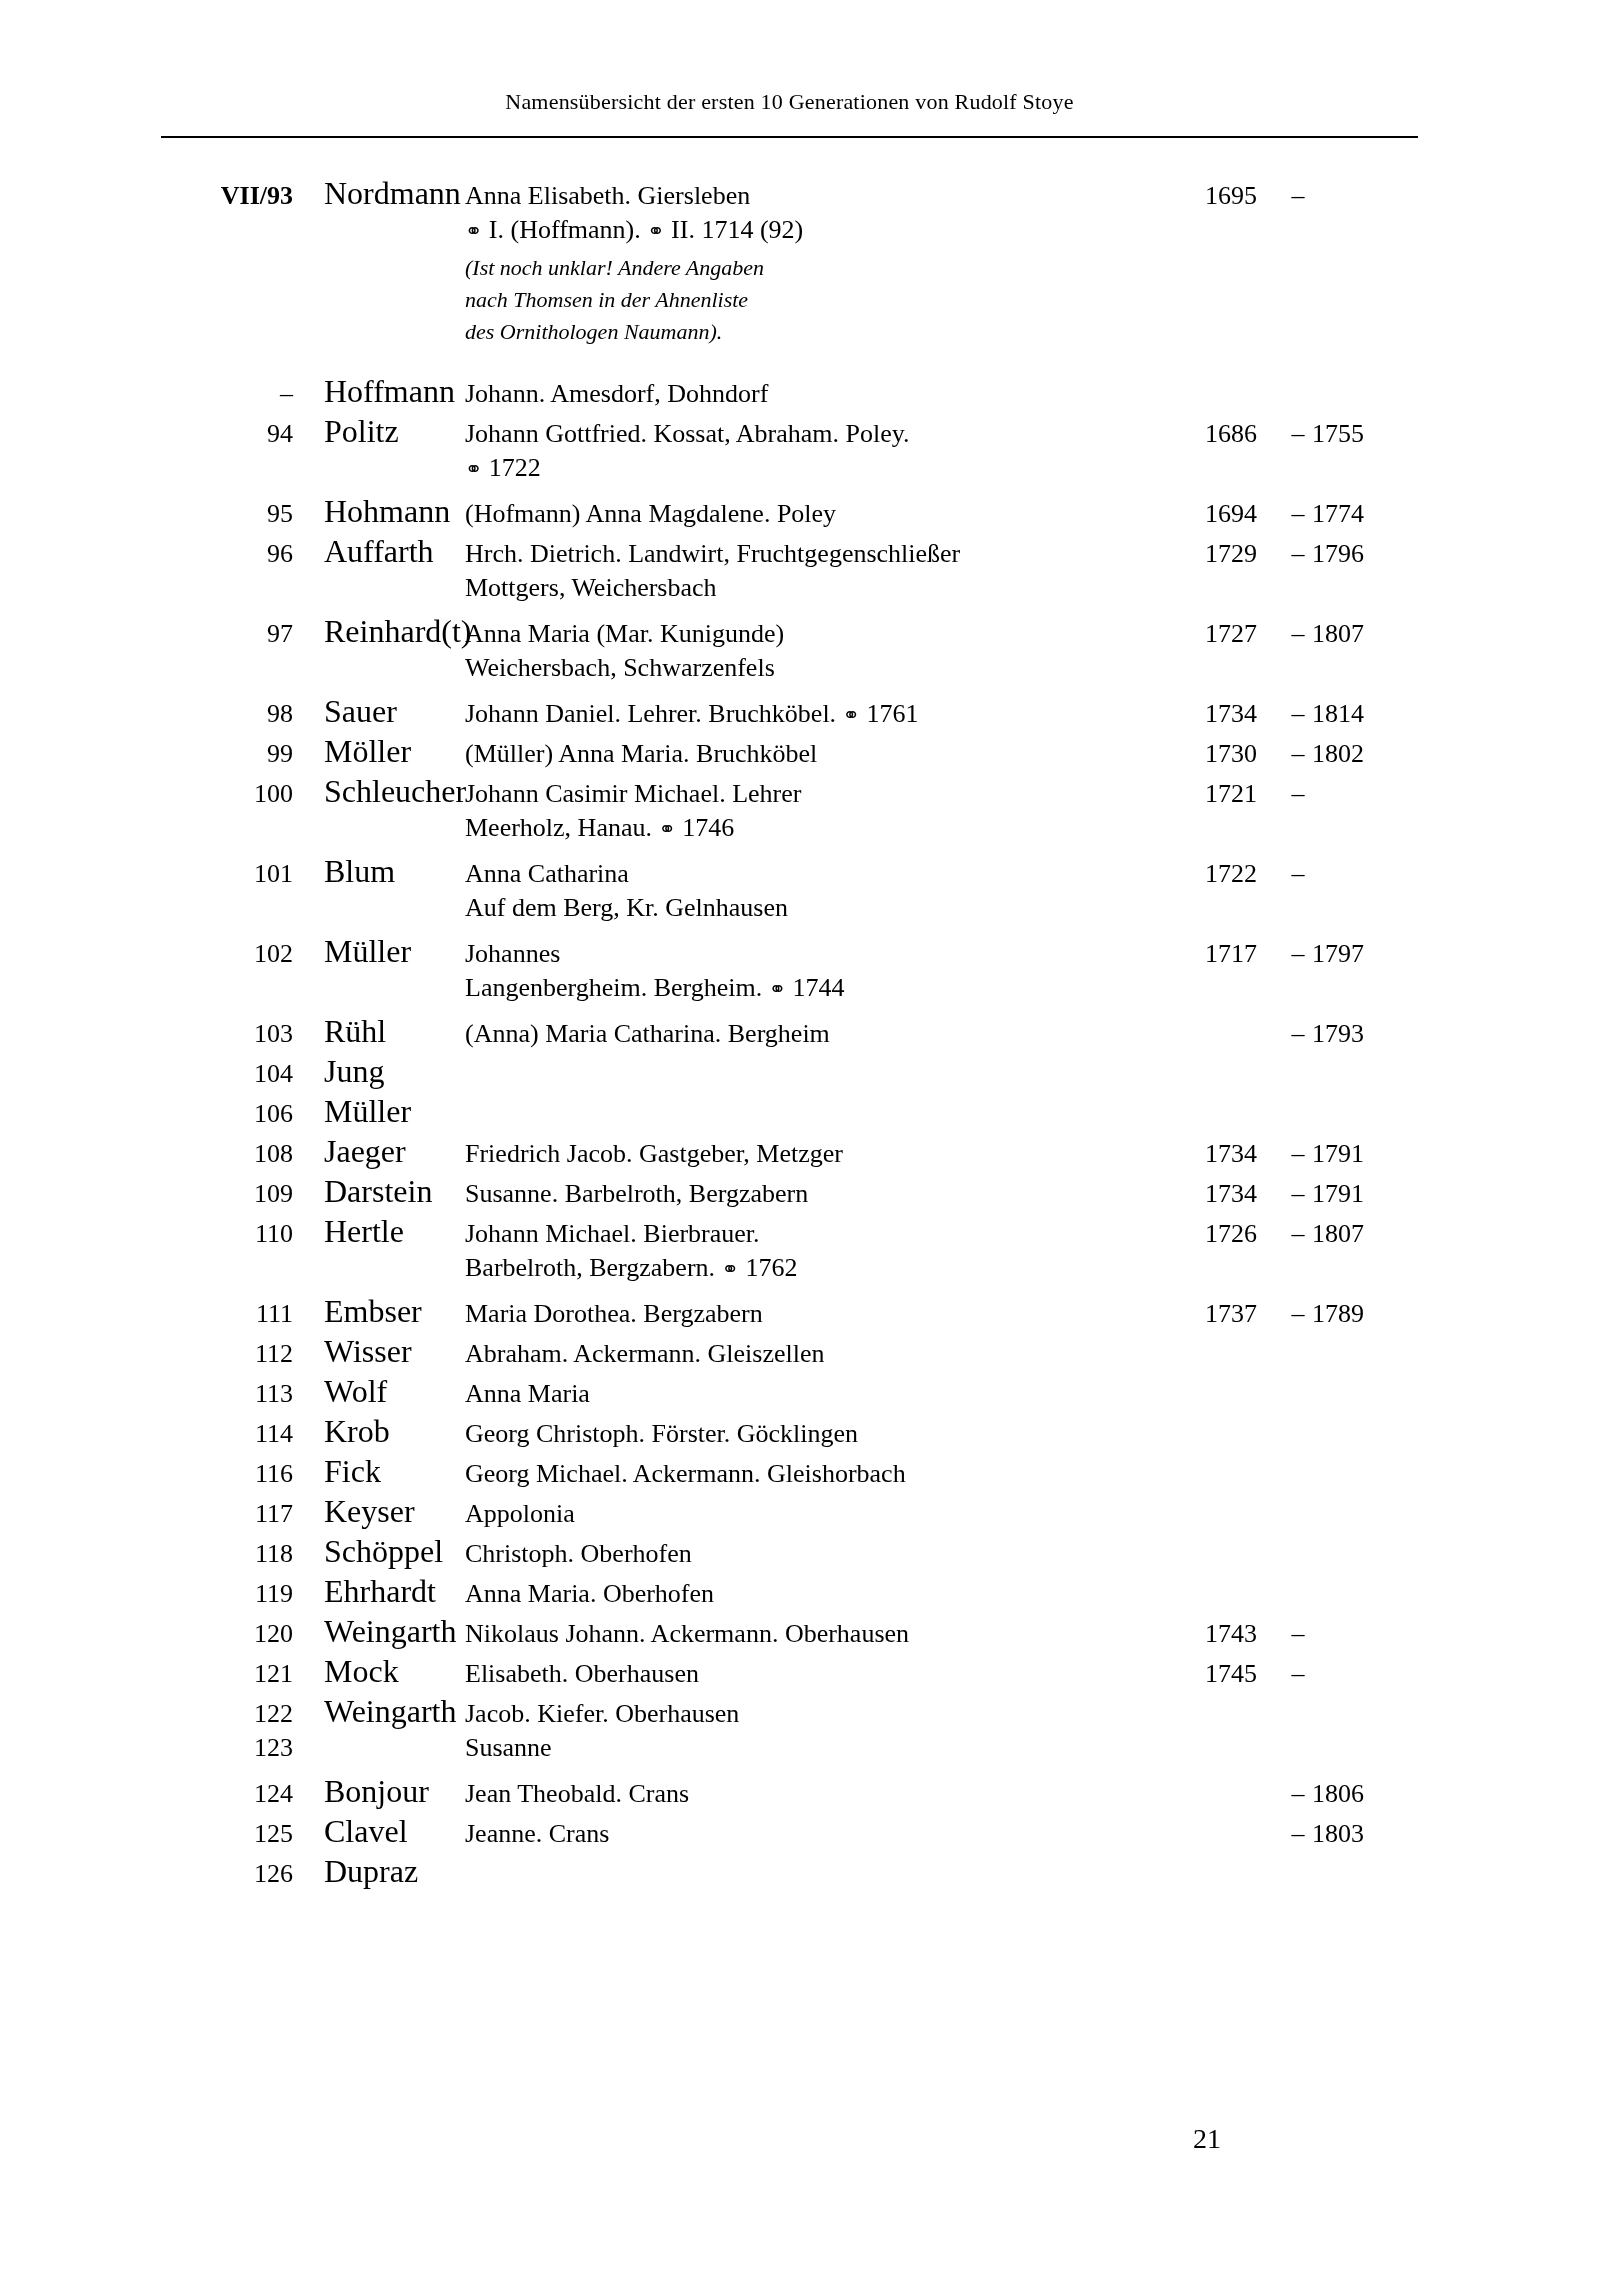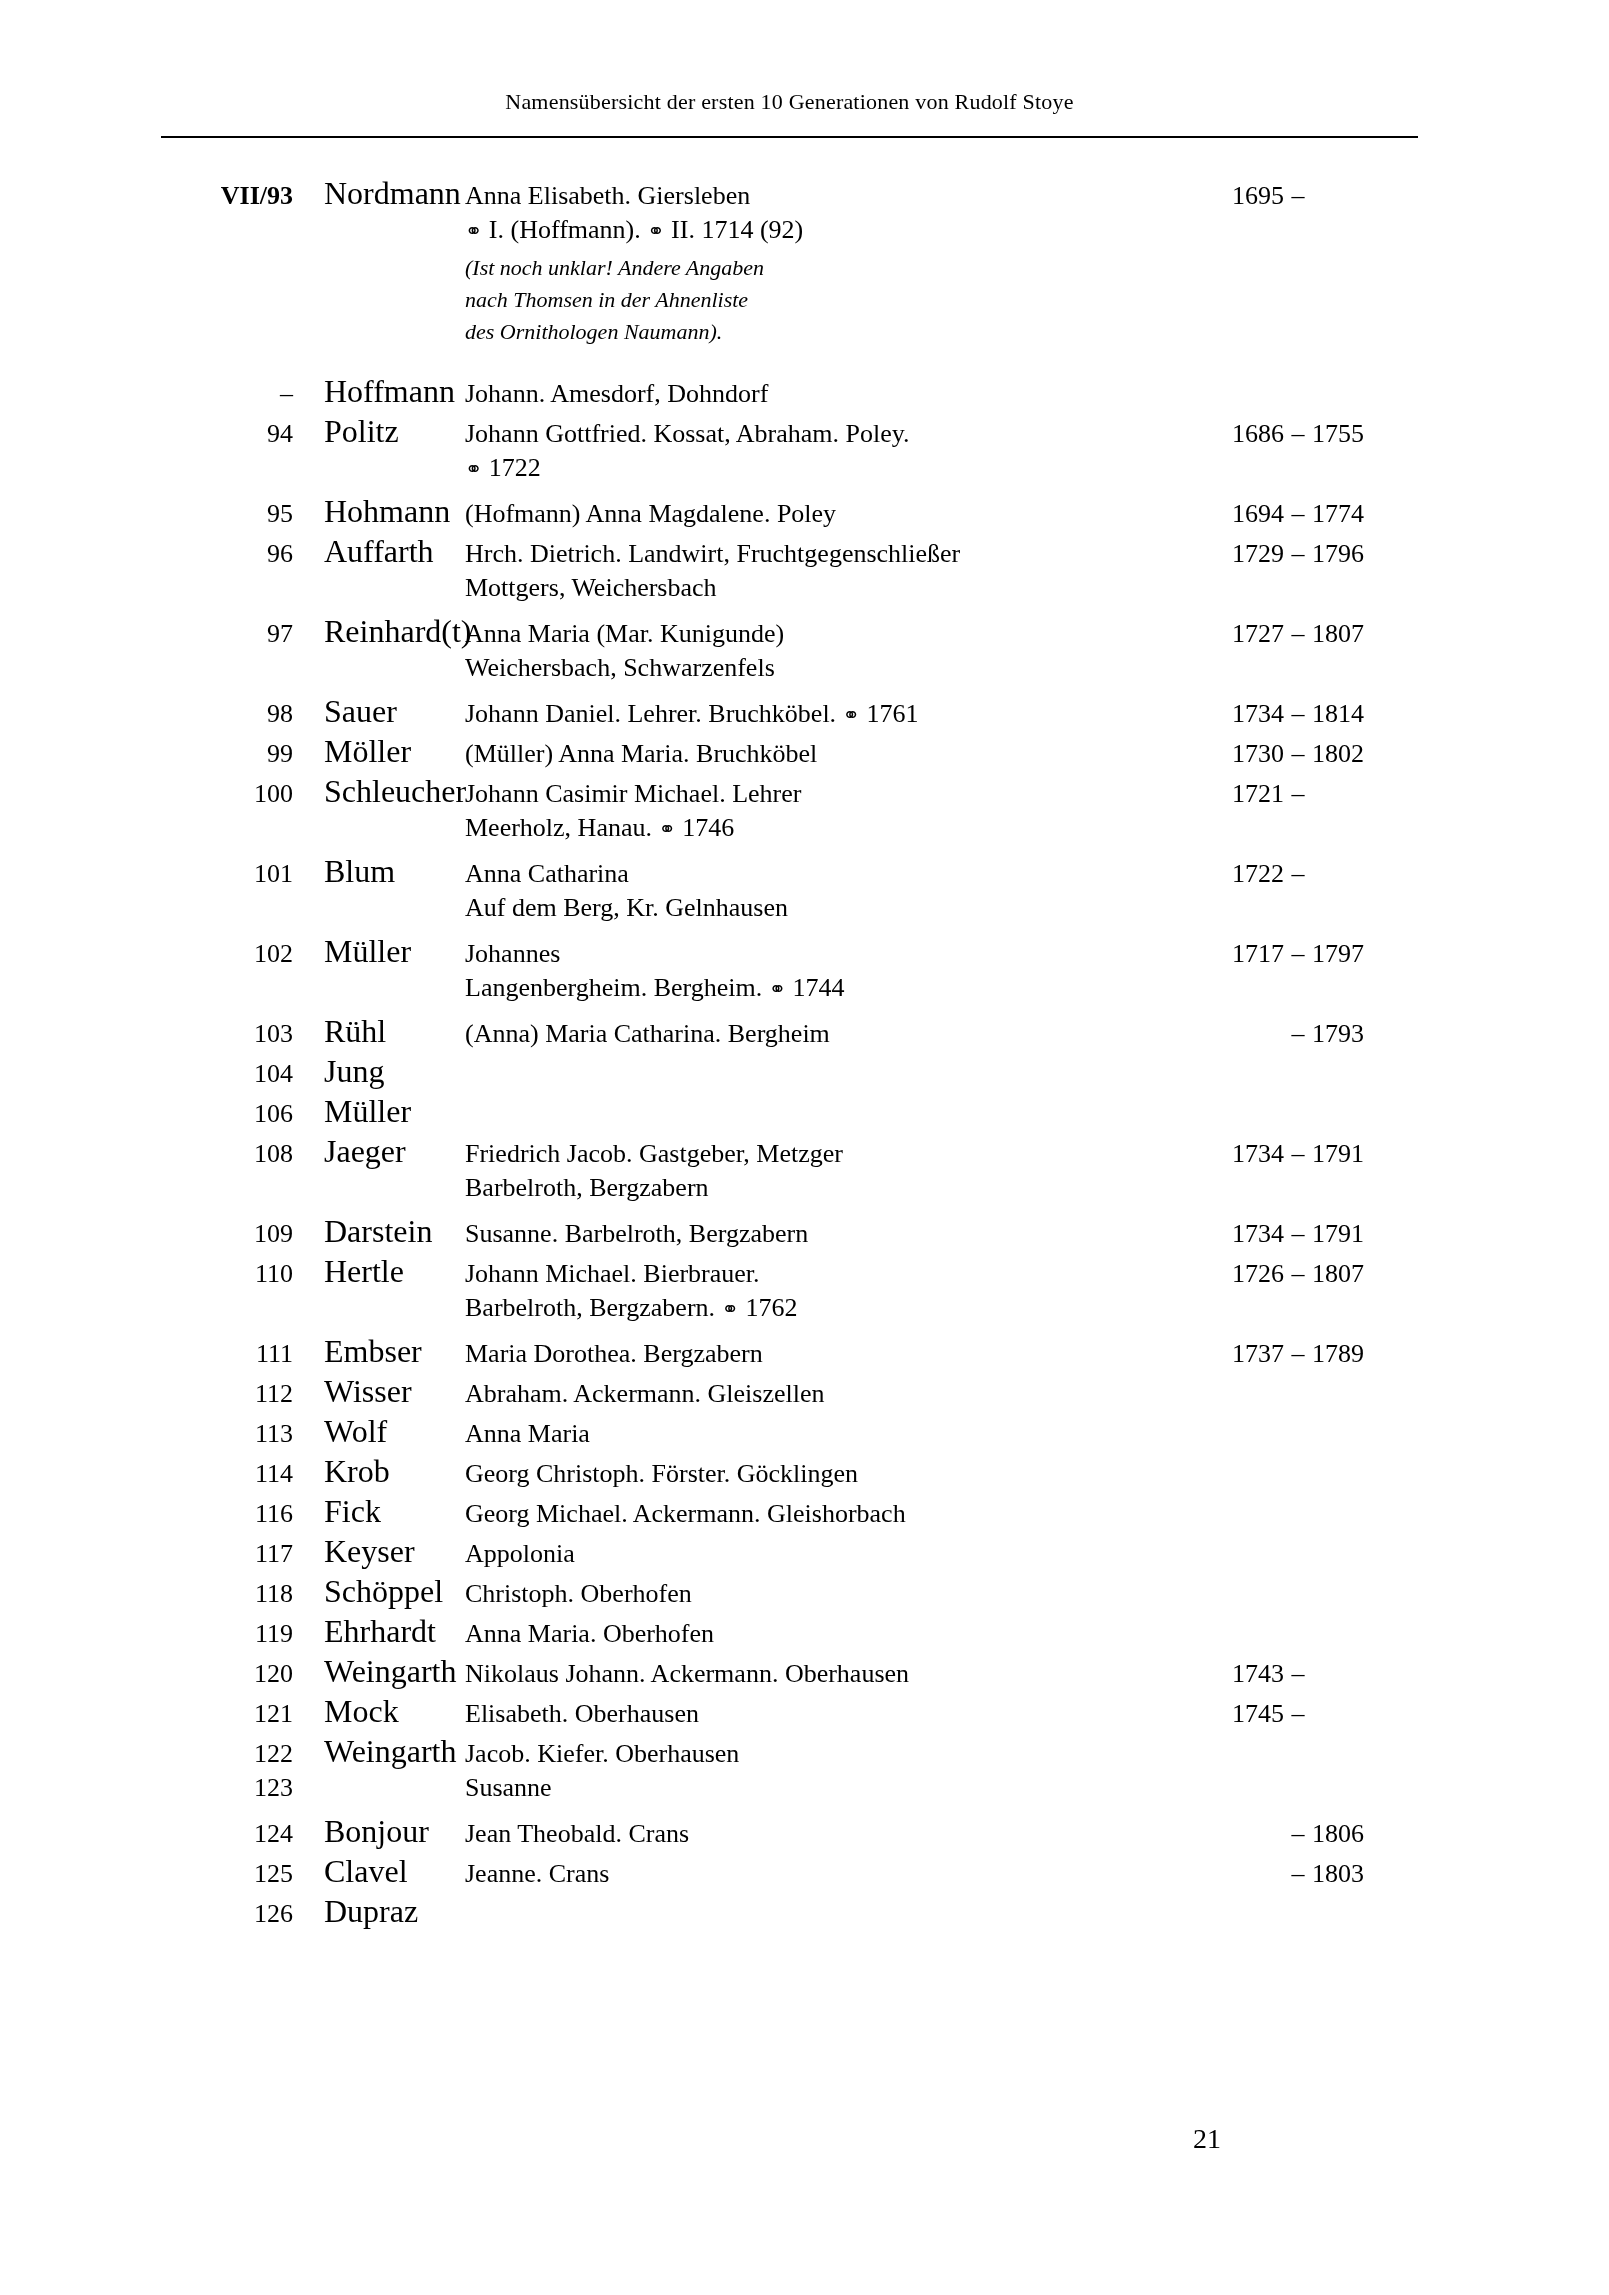--- a/index.html
+++ b/index.html
@@ -93,21 +93,21 @@
     width: 240px;
     box-sizing: border-box;
     font-size: 26px;
     white-space: nowrap;
     display: flex;
     align-items: baseline;
   }
   .yr-birth {
     flex: 0 0 106px;
     width: 106px;
-    text-align: right;
+    text-align: center;
   }
   .yr-dash {
     flex: 0 0 28px;
     width: 28px;
     text-align: center;
   }
   .yr-death {
     flex: 1 1 auto;
     text-align: left;
   }
@@ -376,26 +376,20 @@
         <div class="row">
           <span class="col-num">108</span>
           <span class="col-surname">Jaeger</span>
           <span class="col-desc">Friedrich Jacob. Gastgeber, Metzger</span>
           <span class="col-dates">
             <span class="yr-birth">1734</span>
             <span class="yr-dash">–</span>
             <span class="yr-death">1791</span>
           </span>
         </div>
-        <div class="row cont">
-          <span class="col-num"></span>
-          <span class="col-surname"></span>
-          <span class="col-desc">Barbelroth, Bergzabern</span>
-          <span class="col-dates"></span>
-        </div>
       </div>
       <div class="entry">
         <div class="row">
           <span class="col-num">109</span>
           <span class="col-surname">Darstein</span>
           <span class="col-desc">Susanne. Barbelroth, Bergzabern</span>
           <span class="col-dates">
             <span class="yr-birth">1734</span>
             <span class="yr-dash">–</span>
             <span class="yr-death">1791</span>

